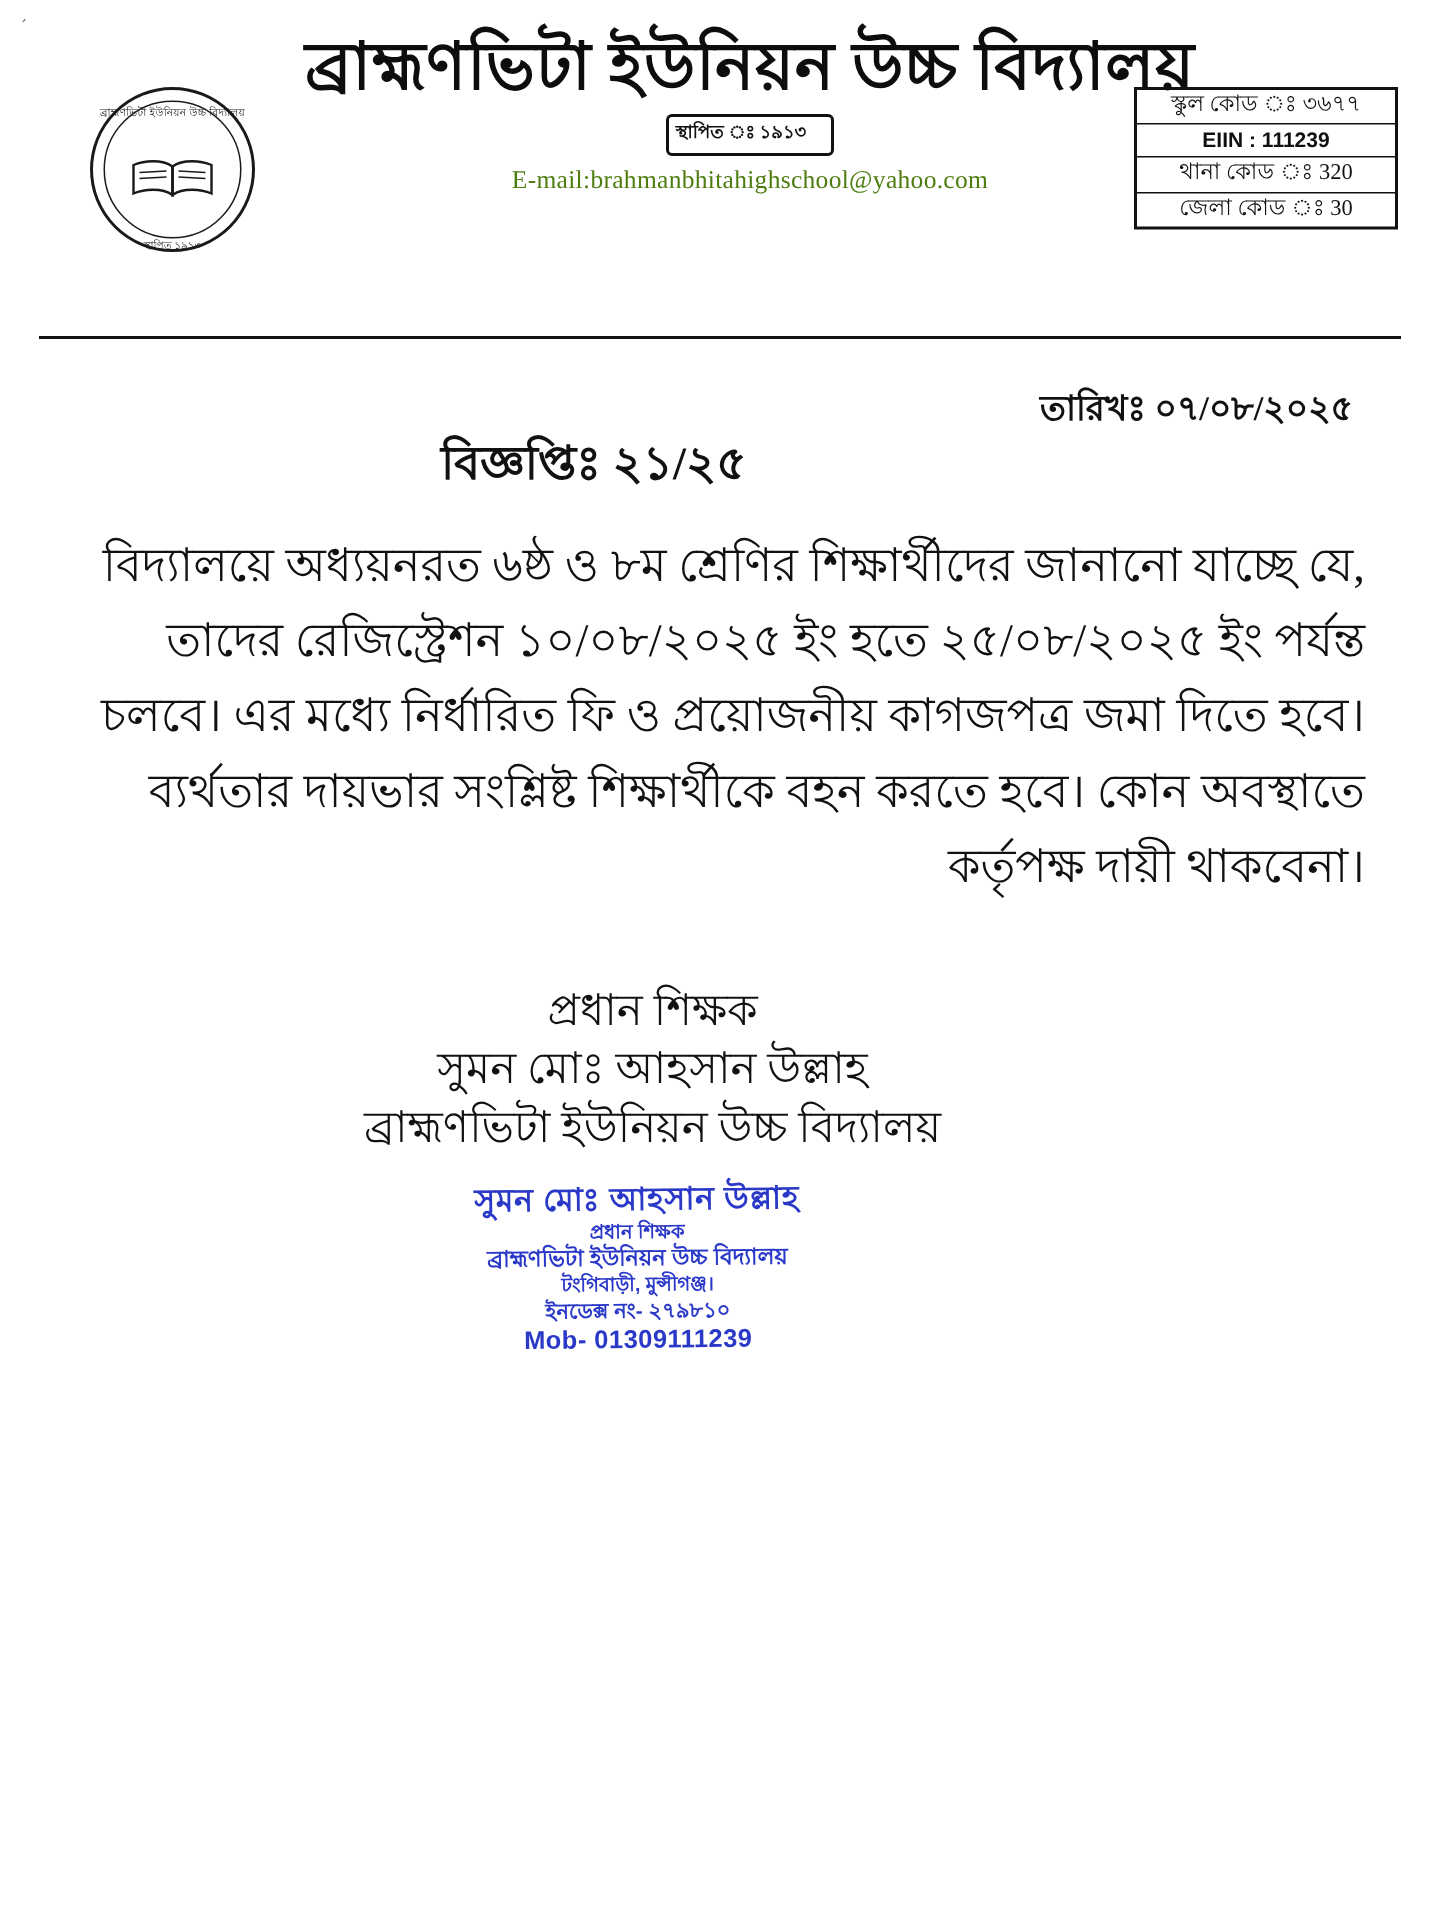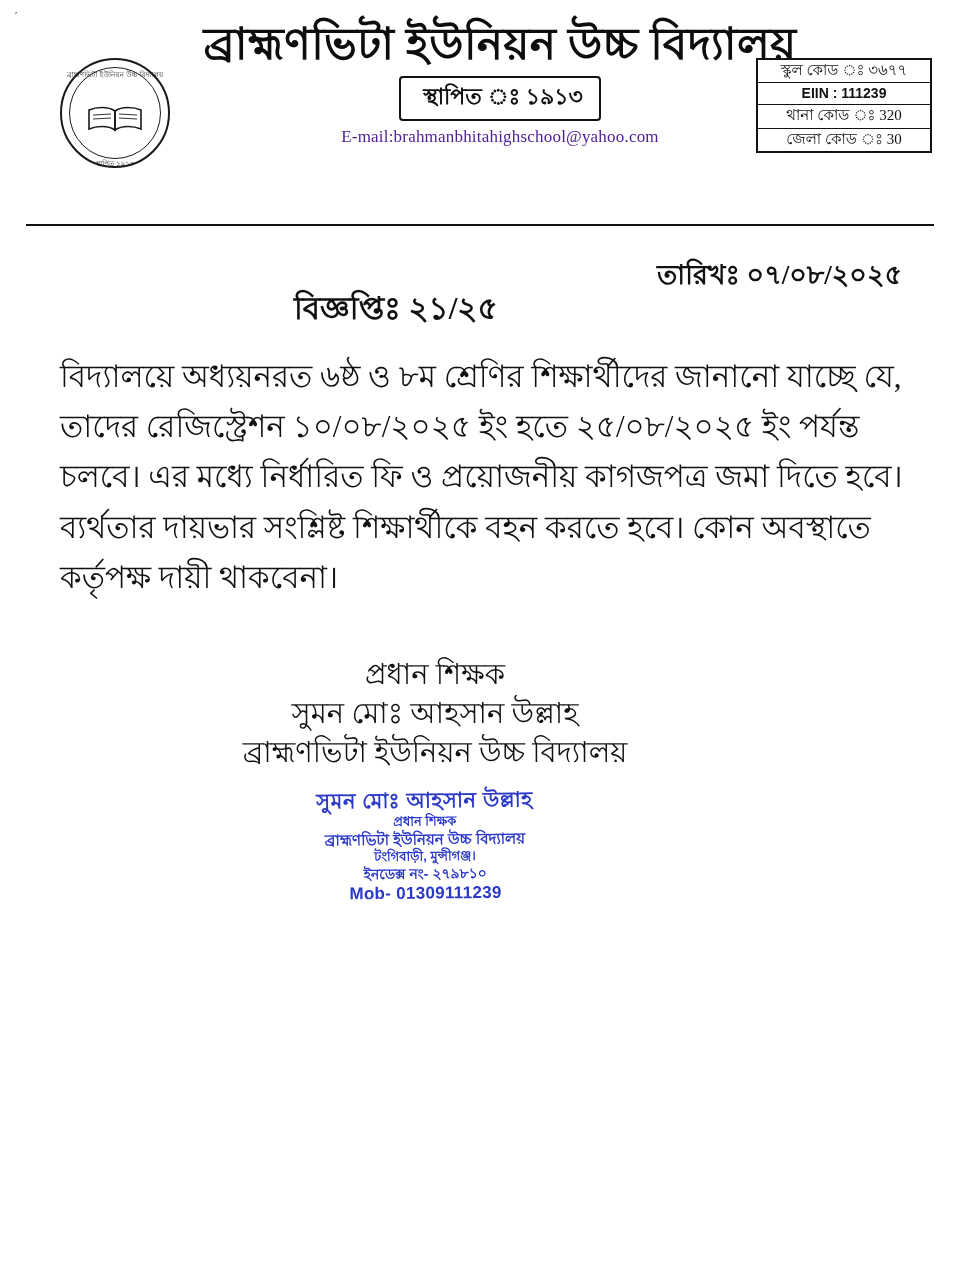--- a/index.html
+++ b/index.html
@@ -100,31 +100,31 @@
   }
 
   .estd-wrap {
     text-align: center;
     margin: 0 0 6px 40px;
   }
   .estd {
     display: inline-block;
     border: 2px solid #111;
     border-radius: 4px;
-    padding: 1px 16px 3px 22px;
-    font-size: 22px;
+    padding: 1px 16px 3px 4px;
+    font-size: 12px;
     font-weight: 700;
   }
 
   .email-line {
     text-align: center;
     font-size: 17px;
     margin: 0 0 0 40px;
     letter-spacing: .2px;
-    color: #4c1d95;
+    color: #4d7c0f;
   }
 
   
   .code-box {
     position: absolute;
     right: 28px;
     top: 58px;
     width: 176px;
     border: 2px solid #111;
     box-sizing: border-box;
@@ -153,37 +153,37 @@
   
   .meta {
     position: relative;
     height: 86px;
     margin: 0 40px;
   }
   .date {
     position: absolute;
     right: 18px;
     top: 28px;
-    font-size: 27px;
+    font-size: 23px;
     font-weight: 600;
   }
   .notice-no {
     position: absolute;
     left: 254px;
     top: 58px;
     font-size: 31px;
     font-weight: 600;
   }
 
   
   .body-text {
     margin: 40px 50px 0 60px;
     font-size: 31px;
     line-height: 1.62;
-    text-align: left;
+    text-align: right;
     color: #111;
   }
 
   .urgent {
     margin: 48px 0 0 60px;
     font-size: 31px;
   }
 
   
   .sign-block {

